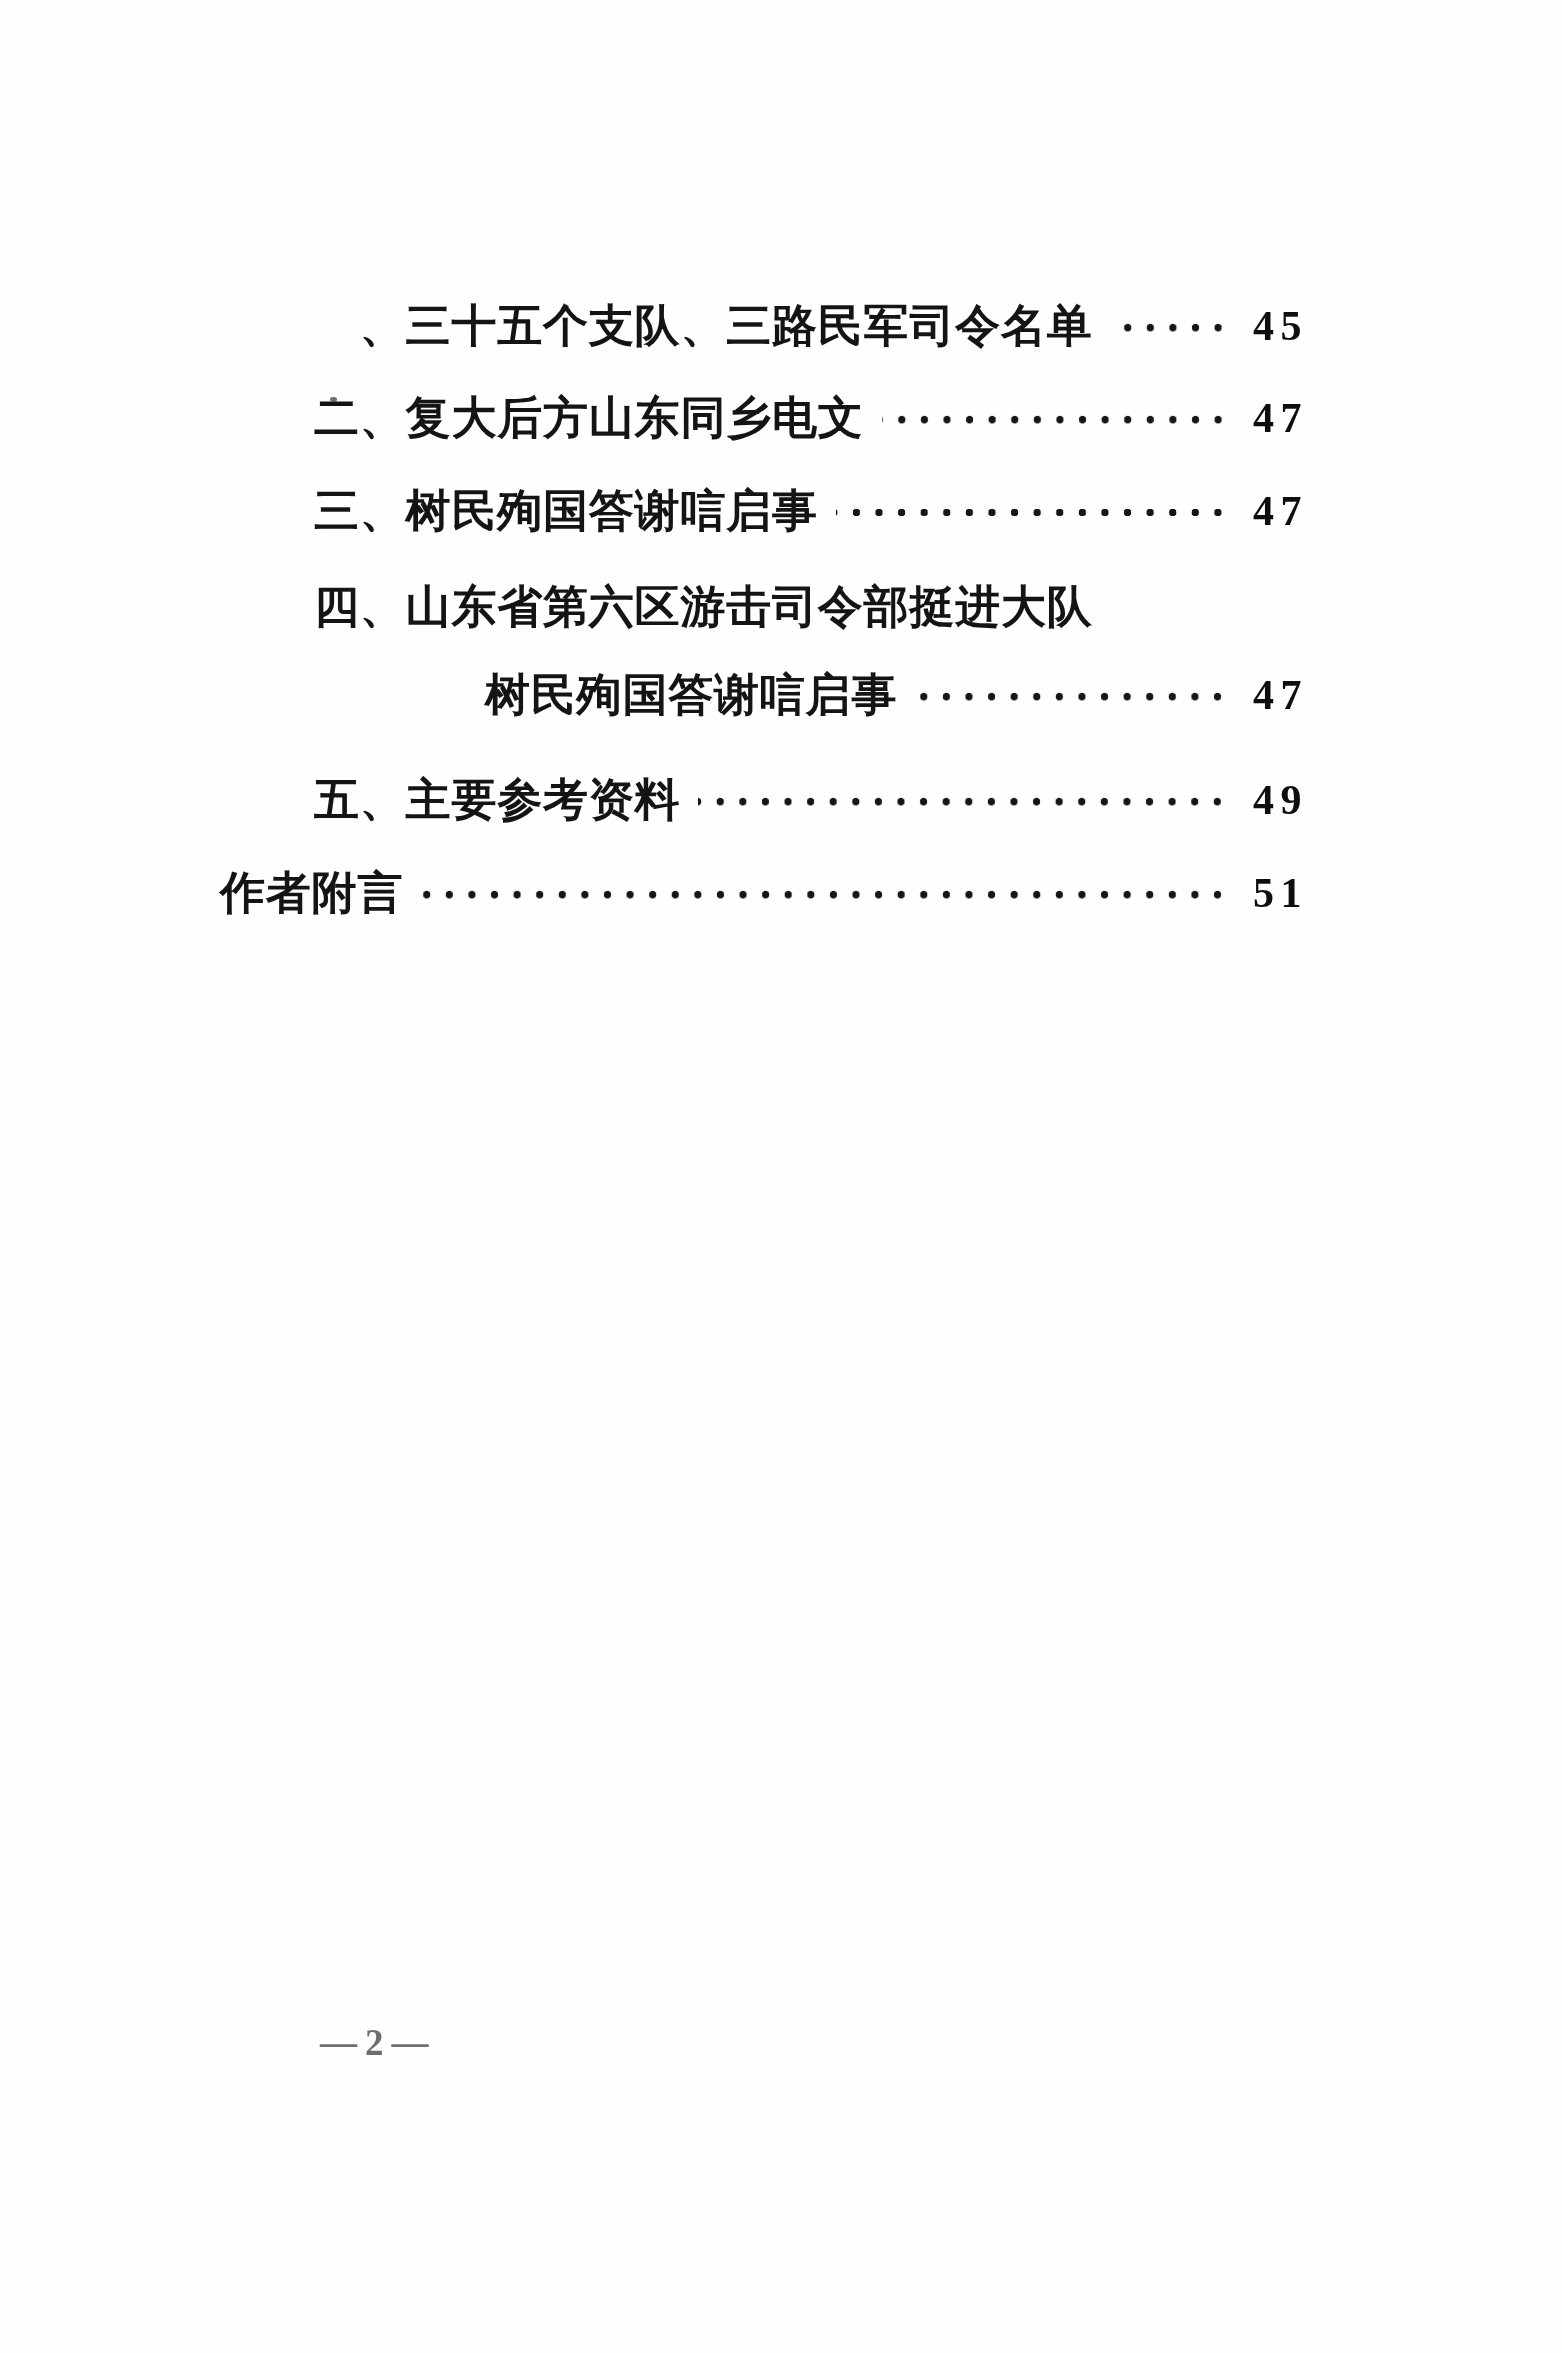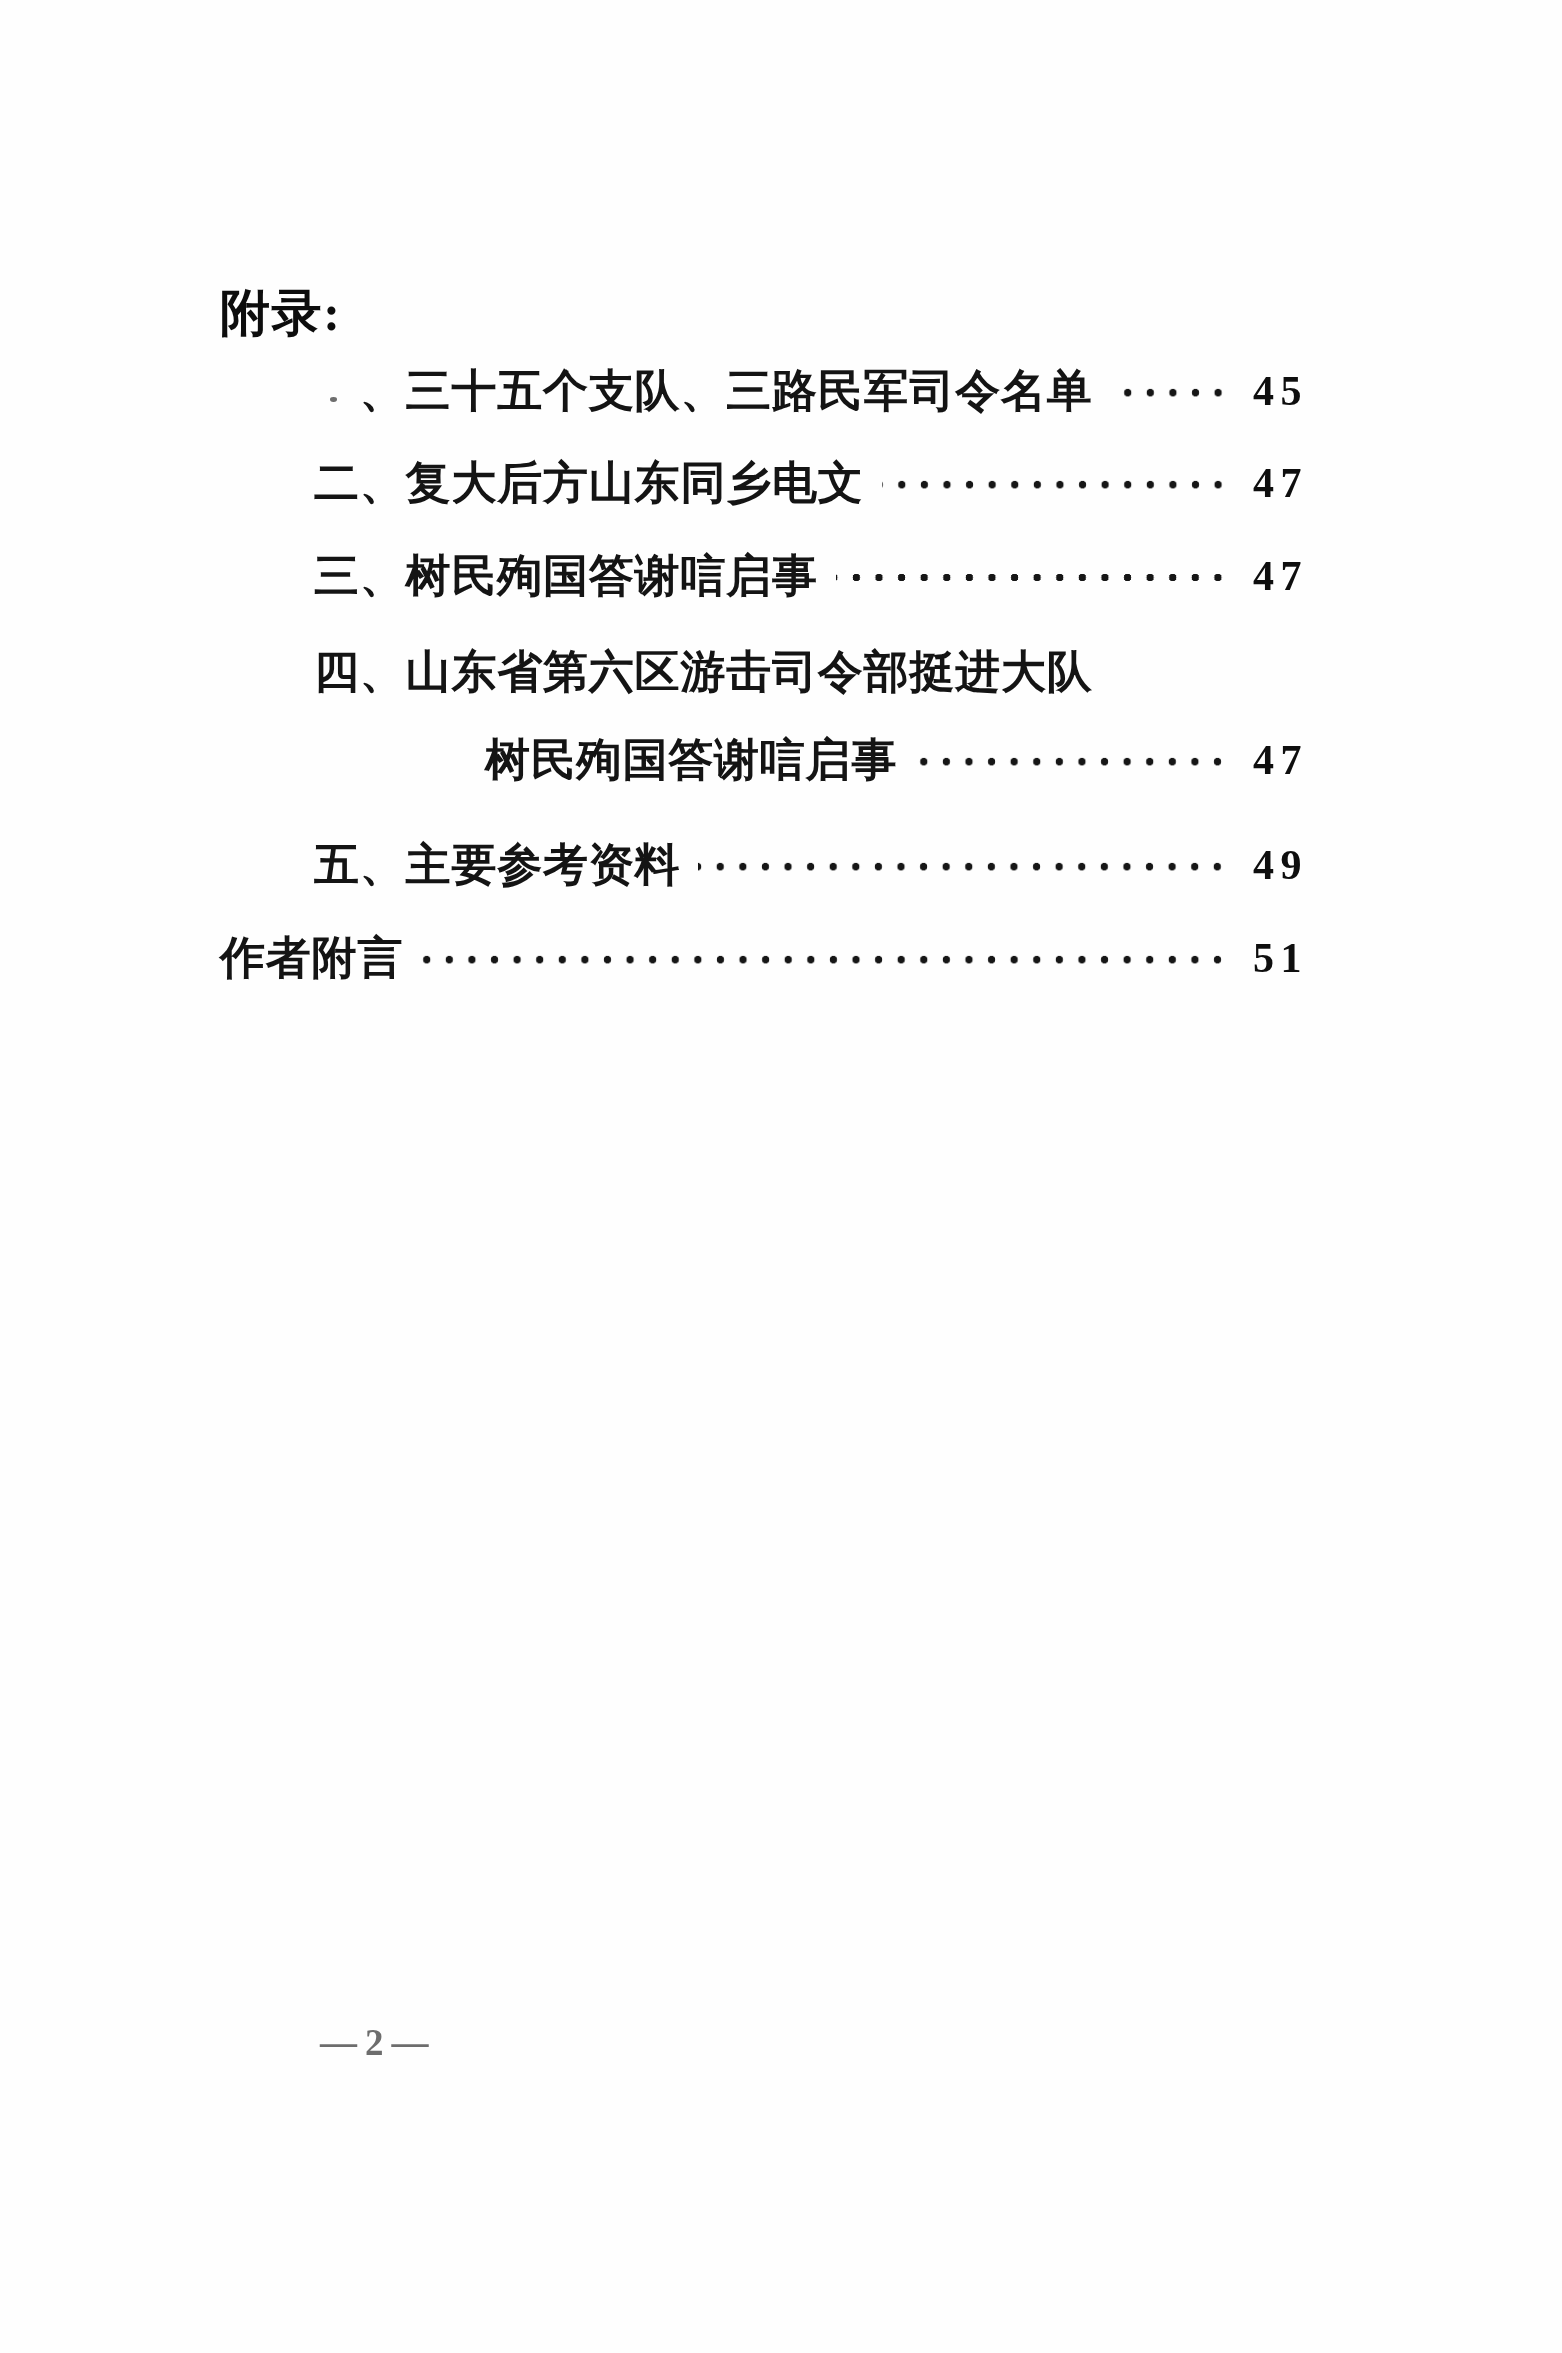--- a/index.html
+++ b/index.html
@@ -91,21 +91,20 @@
     opacity: 0.8;
   }
 </style>
 </head>
 <body>
 
 <div class="scan-page">
 
   <div class="content">
 
-    <div class="heading">附录:</div>
 
     <div class="toc-row indent-1 mt-16">
       <span class="label">　、三十五个支队、三路民军司令名单</span>
       <span class="leader"></span>
       <span class="pagenum">45</span>
     </div>
 
     <div class="toc-row indent-1 mt-33">
       <span class="label">二、复大后方山东同乡电文</span>
       <span class="leader"></span>

